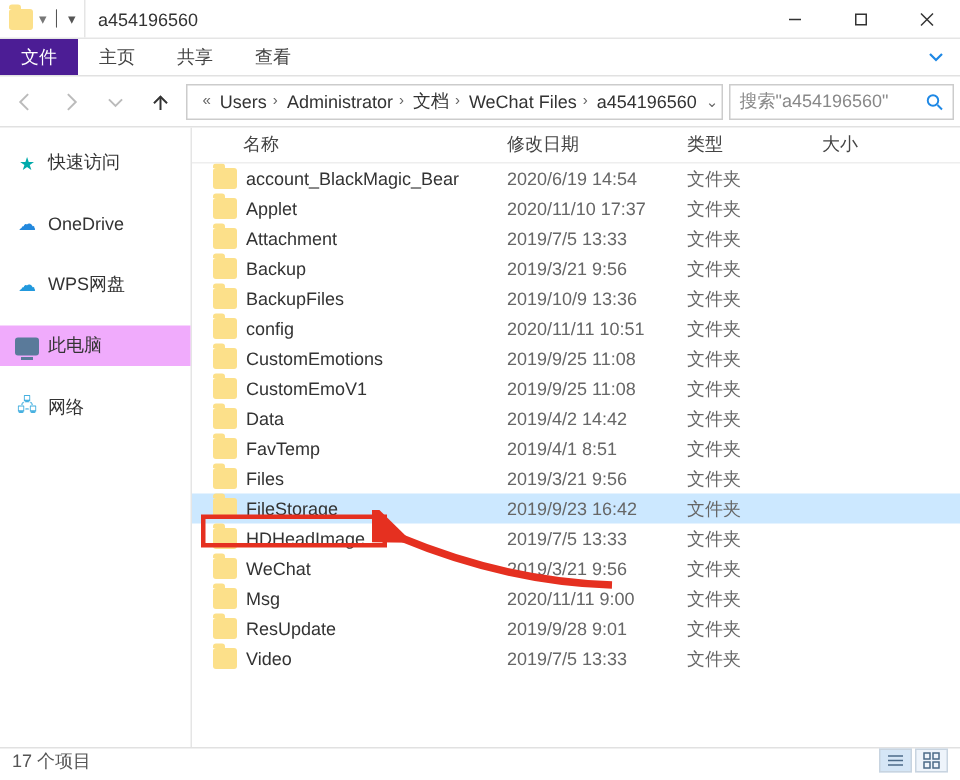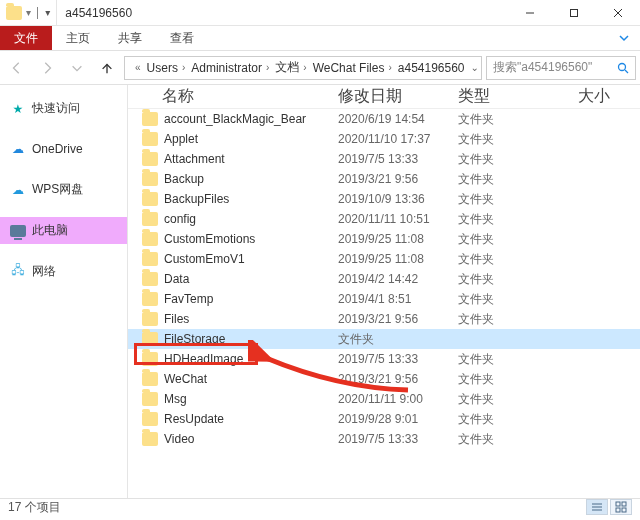--- a/index.html
+++ b/index.html
@@ -11,21 +11,21 @@
   .titlebar .folder-icon { width: 16px; height: 14px; background: #fce08a; border-radius: 2px; position: relative; }
   .titlebar .folder-icon::before { content:""; position:absolute; top:-3px; left:0; width:8px; height:3px; background:#fce08a; border-radius:2px 2px 0 0; }
   .titlebar .chev { color:#555; font-size:10px; }
   .titlebar .title-text { padding-left: 8px; font-size: 12px; }
   .win-controls { margin-left: auto; display: flex; }
   .win-btn { width: 44px; height: 26px; display:flex; align-items:center; justify-content:center; font-size:13px; color:#444; }
   .win-btn svg { width:10px; height:10px; stroke:#333; stroke-width:1; fill:none; }
 
   
   .menubar { display:flex; align-items:stretch; height:25px; border-bottom:1px solid #e1e1e1; }
-  .menu-file { background:#b91c1c; color:#fff; padding:0 14px; display:flex; align-items:center; font-size:12px; }
+  .menu-file { background:#4c1d95; color:#fff; padding:0 14px; display:flex; align-items:center; font-size:12px; }
   .menu-tab { padding:0 14px; display:flex; align-items:center; color:#444; }
 
   
   .addr-row { display:flex; align-items:center; height:34px; border-bottom:1px solid #e1e1e1; padding:0 4px; gap:4px; }
   .nav-btn { width:26px; height:26px; display:flex; align-items:center; justify-content:center; color:#bbb; }
   .nav-btn.enabled { color:#333; }
   .nav-btn svg { width:14px; height:14px; fill:none; stroke:currentColor; stroke-width:1.5; }
   .addressbar { flex:1; height:24px; border:1px solid #ccc; display:flex; align-items:center; padding:0 4px; gap:6px; overflow:hidden; }
   .addr-seg { display:flex; align-items:center; gap:4px; color:#333; white-space:nowrap; }
   .addr-chev { color:#666; font-size:10px; }
@@ -42,25 +42,25 @@
   .side-gap { height:14px; }
   .side-ico { width:16px; height:16px; display:flex; align-items:center; justify-content:center; }
   .ico-star { color:#0aa; }
   .ico-cloud { color:#2288dd; }
   .ico-wps { color:#2299dd; }
   .ico-pc { background:#5a7a9a; width:16px; height:12px; border-radius:2px; position:relative; }
   .ico-pc::after { content:""; position:absolute; bottom:-3px; left:4px; width:8px; height:2px; background:#5a7a9a; }
   .ico-net { color:#46b0e0; }
 
   .content { flex:1; display:flex; flex-direction:column; position:relative; }
-  .columns { display:flex; height:24px; align-items:center; border-bottom:1px solid #eee; color:#444; font-size:16px; }
+  .columns { display:flex; height:24px; align-items:center; border-bottom:1px solid #eee; color:#444; font-size:12px; }
   .col-name { width:210px; padding-left:34px; }
   .col-date { width:120px; }
   .col-type { width:90px; }
-  .col-size { flex:1;text-align:center; }
+  .col-size { flex:1; }
 
   .rows { overflow-y:auto; }
   .row { display:flex; height:20px; align-items:center; font-size:12px; color:#333; }
   .row.selected { background:#cce8ff; }
   .row .fico { width:16px; height:14px; background:#fce08a; border-radius:2px; margin-left:14px; margin-right:6px; position:relative; flex-shrink:0; }
   .row .fico::before { content:""; position:absolute; top:-3px; left:0; width:8px; height:3px; background:#fce08a; border-radius:2px 2px 0 0; }
   .c-name { width:210px; display:flex; align-items:center; }
   .c-date { width:120px; color:#666; }
   .c-type { width:90px; color:#666; }
 
@@ -302,20 +302,21 @@
             <span>Files</span>
           </div>
           <div class="c-date">2019/3/21 9:56</div>
           <div class="c-type">文件夹</div>
         </div>
         <div class="row selected">
           <div class="c-name">
             <span class="fico"></span>
             <span>FileStorage</span>
           </div>
+          <div class="c-date">2019/9/23 16:42</div>
           <div class="c-type">文件夹</div>
         </div>
         <div class="row">
           <div class="c-name">
             <span class="fico"></span>
             <span>HDHeadImage</span>
           </div>
           <div class="c-date">2019/7/5 13:33</div>
           <div class="c-type">文件夹</div>
         </div>

